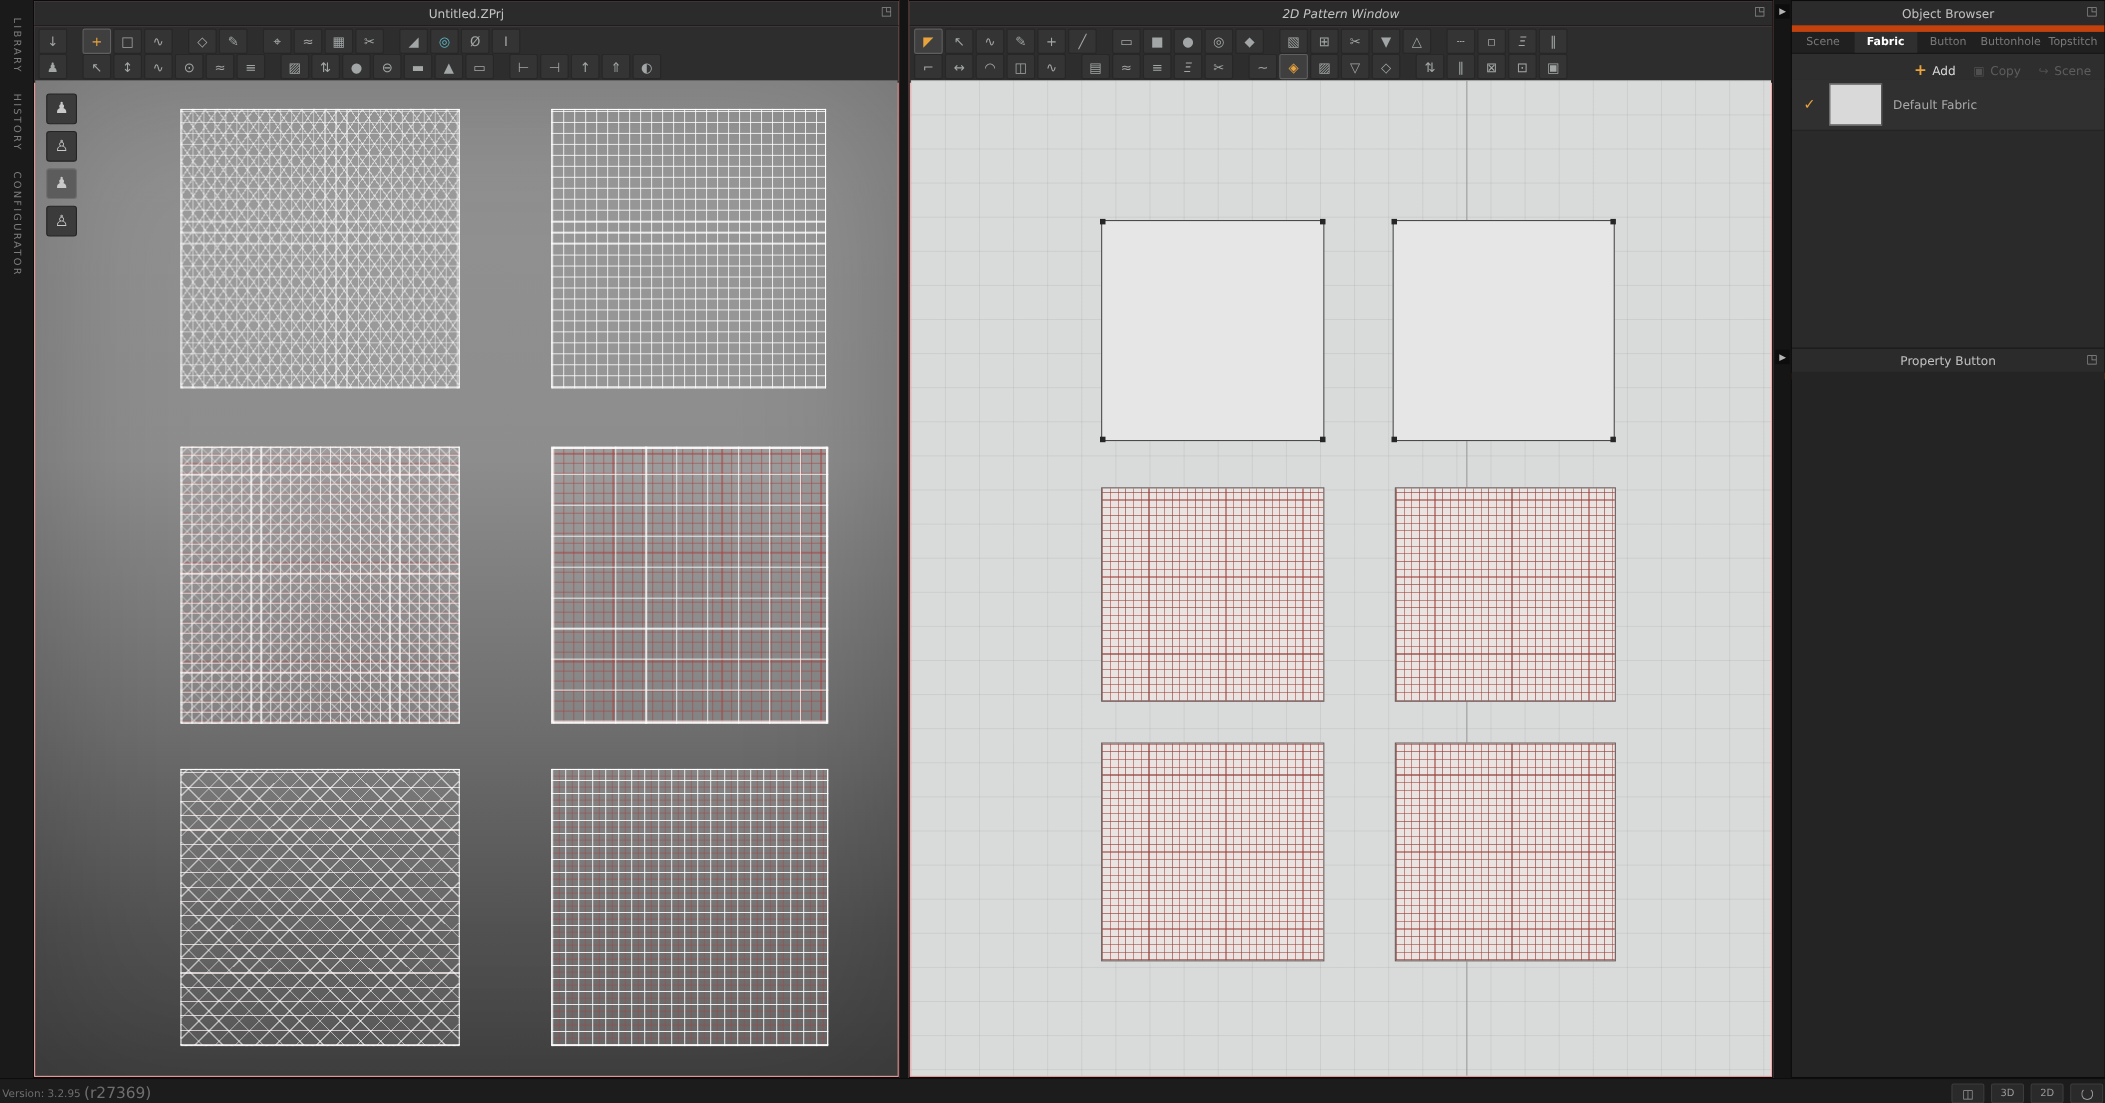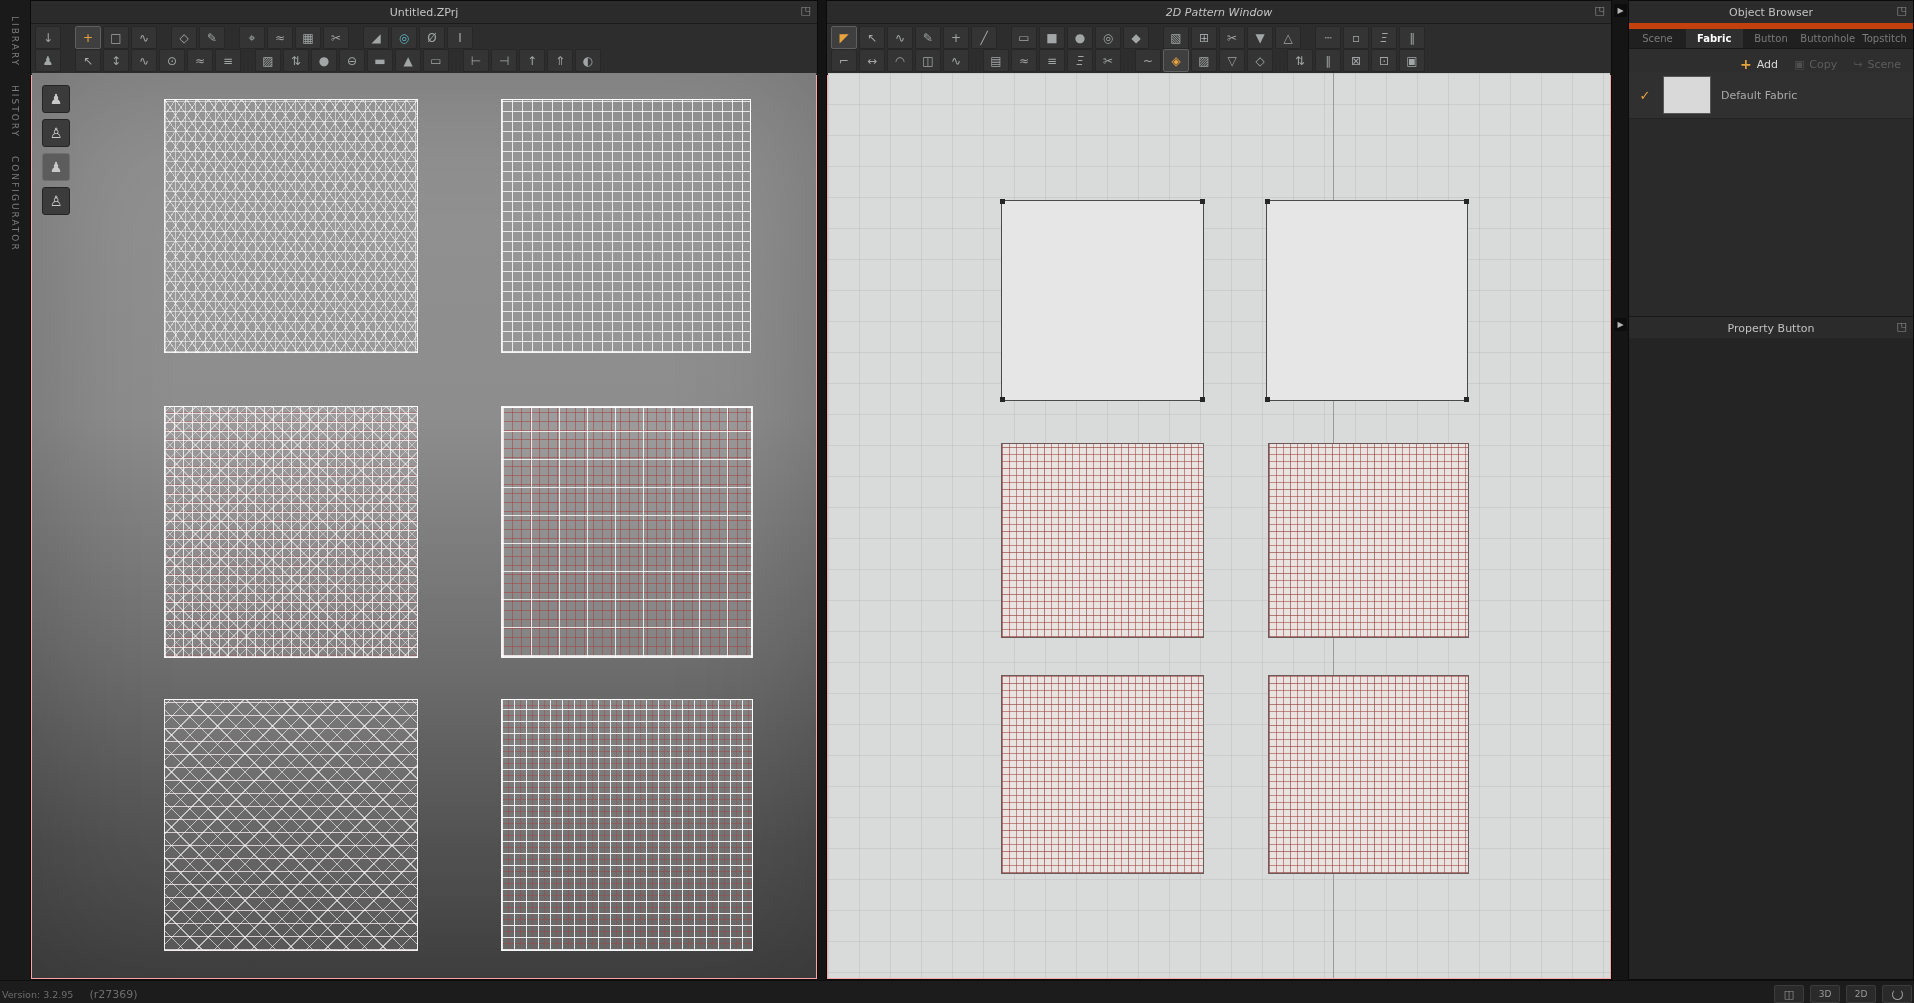--- a/index.html
+++ b/index.html
@@ -134,21 +134,21 @@
   .fabric-row.selected .fabric-check{visibility:visible;}
   .fabric-swatch{width:46px;height:36px;background:#d9d9d9;border:1px solid #565656;flex:0 0 auto;}
   .fabric-label{font-size:11px;color:#a9a9a9;}
   .pe-header{position:absolute;top:315px;left:0;right:0;border-top:1px solid #191919;}
   .pe-body{position:absolute;top:337px;left:0;right:0;bottom:0;background:#242424;}
 
   
   .bottom-bar{position:absolute;left:0;right:0;top:980px;height:27px;background:#1c1c1c;border-top:1px solid #0d0d0d;
               display:flex;align-items:center;padding:0 2px;box-sizing:border-box;}
   .version{font-size:9.5px;color:#6e6e6e;}
-  .build{margin-left:16px;font-size:11px;color:#6e6e6e;}
+  .build{margin-left:3px;font-size:14px;color:#6e6e6e;}
   .bar-spacer{flex:1;}
   .view-buttons{display:flex;gap:6px;align-items:center;}
   .vb{min-width:22px;height:16px;background:#2a2a2a;border:1px solid #3c3c3c;border-radius:2px;color:#9a9a9a;
       font-size:9px;display:flex;align-items:center;justify-content:center;padding:0 3px;}
   .vb .split-glyph{font-size:11px;line-height:1;}
   .refresh-ring{width:9px;height:9px;border:1.5px solid #9a9a9a;border-top-color:transparent;border-radius:50%;display:inline-block;}
 </style>
 </head>
 <body>
 

